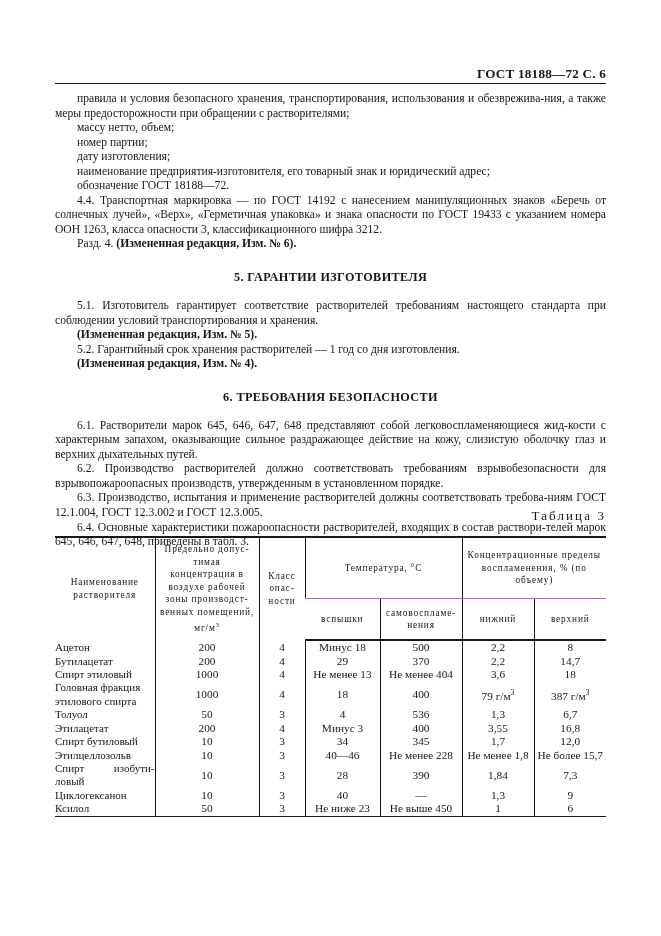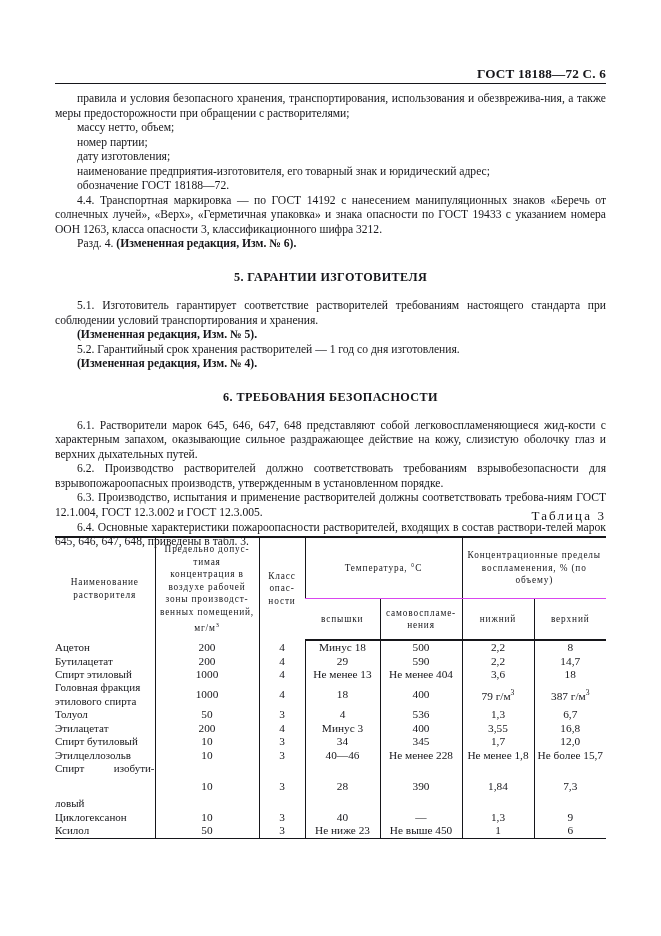--- a/index.html
+++ b/index.html
@@ -250,21 +250,21 @@
             <td class="c-num">Минус 18</td>
             <td class="c-num">500</td>
             <td class="c-num">2,2</td>
             <td class="c-num">8</td>
           </tr>
           <tr>
             <td class="c-name">Бутилацетат</td>
             <td class="c-num">200</td>
             <td class="c-num">4</td>
             <td class="c-num">29</td>
-            <td class="c-num">590</td>
+            <td class="c-num">370</td>
             <td class="c-num">2,2</td>
             <td class="c-num">14,7</td>
           </tr>
           <tr>
             <td class="c-name">Спирт этиловый</td>
             <td class="c-num">1000</td>
             <td class="c-num">4</td>
             <td class="c-num">Не менее 13</td>
             <td class="c-num">Не менее 404</td>
             <td class="c-num">3,6</td>
@@ -311,21 +311,21 @@
             <td class="c-num">10</td>
             <td class="c-num">3</td>
             <td class="c-num">40—46</td>
             <td class="c-num">Не менее 228</td>
             <td class="c-num">Не менее 1,8</td>
             <td class="c-num">Не более 15,7</td>
           </tr>
           <tr>
             <td class="c-name">
               <span class="spread">Спирт изобути-</span>
-              <span style="display: block; margin-top: 22px;">ловый</span>
+              <span style="display: block;">ловый</span>
             </td>
             <td class="c-num">10</td>
             <td class="c-num">3</td>
             <td class="c-num">28</td>
             <td class="c-num">390</td>
             <td class="c-num">1,84</td>
             <td class="c-num">7,3</td>
           </tr>
           <tr>
             <td class="c-name">Циклогексанон</td>

